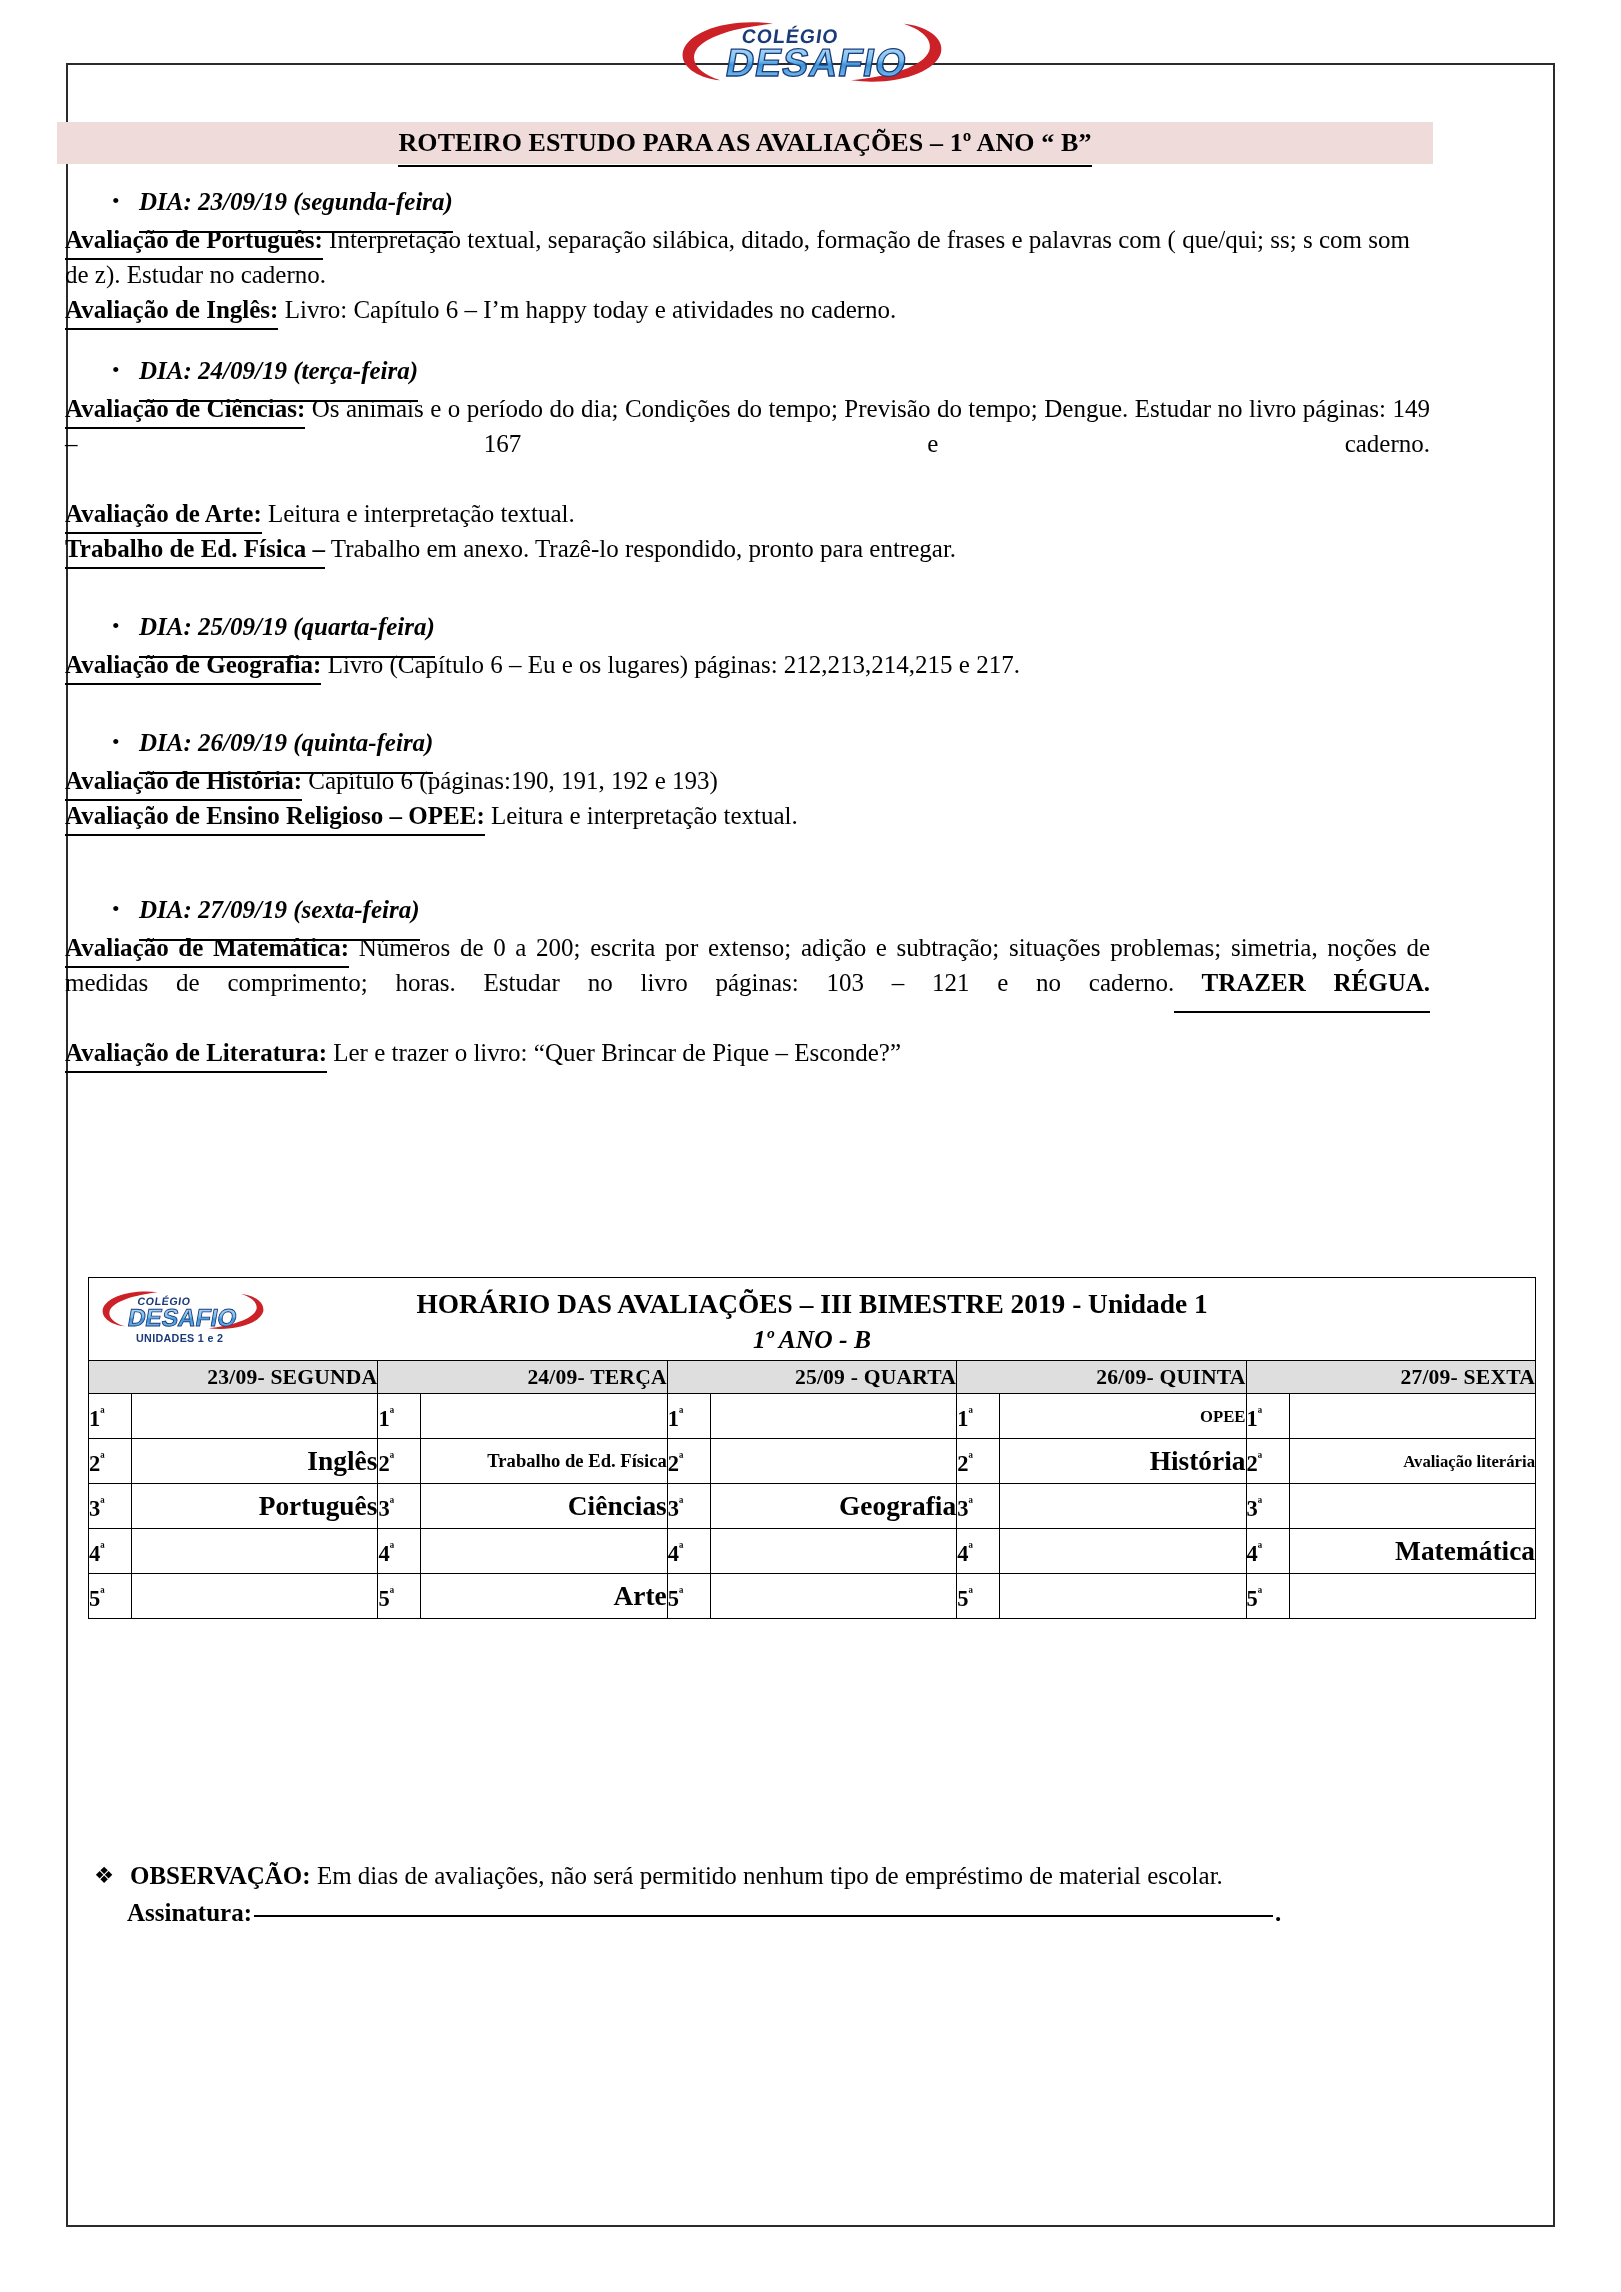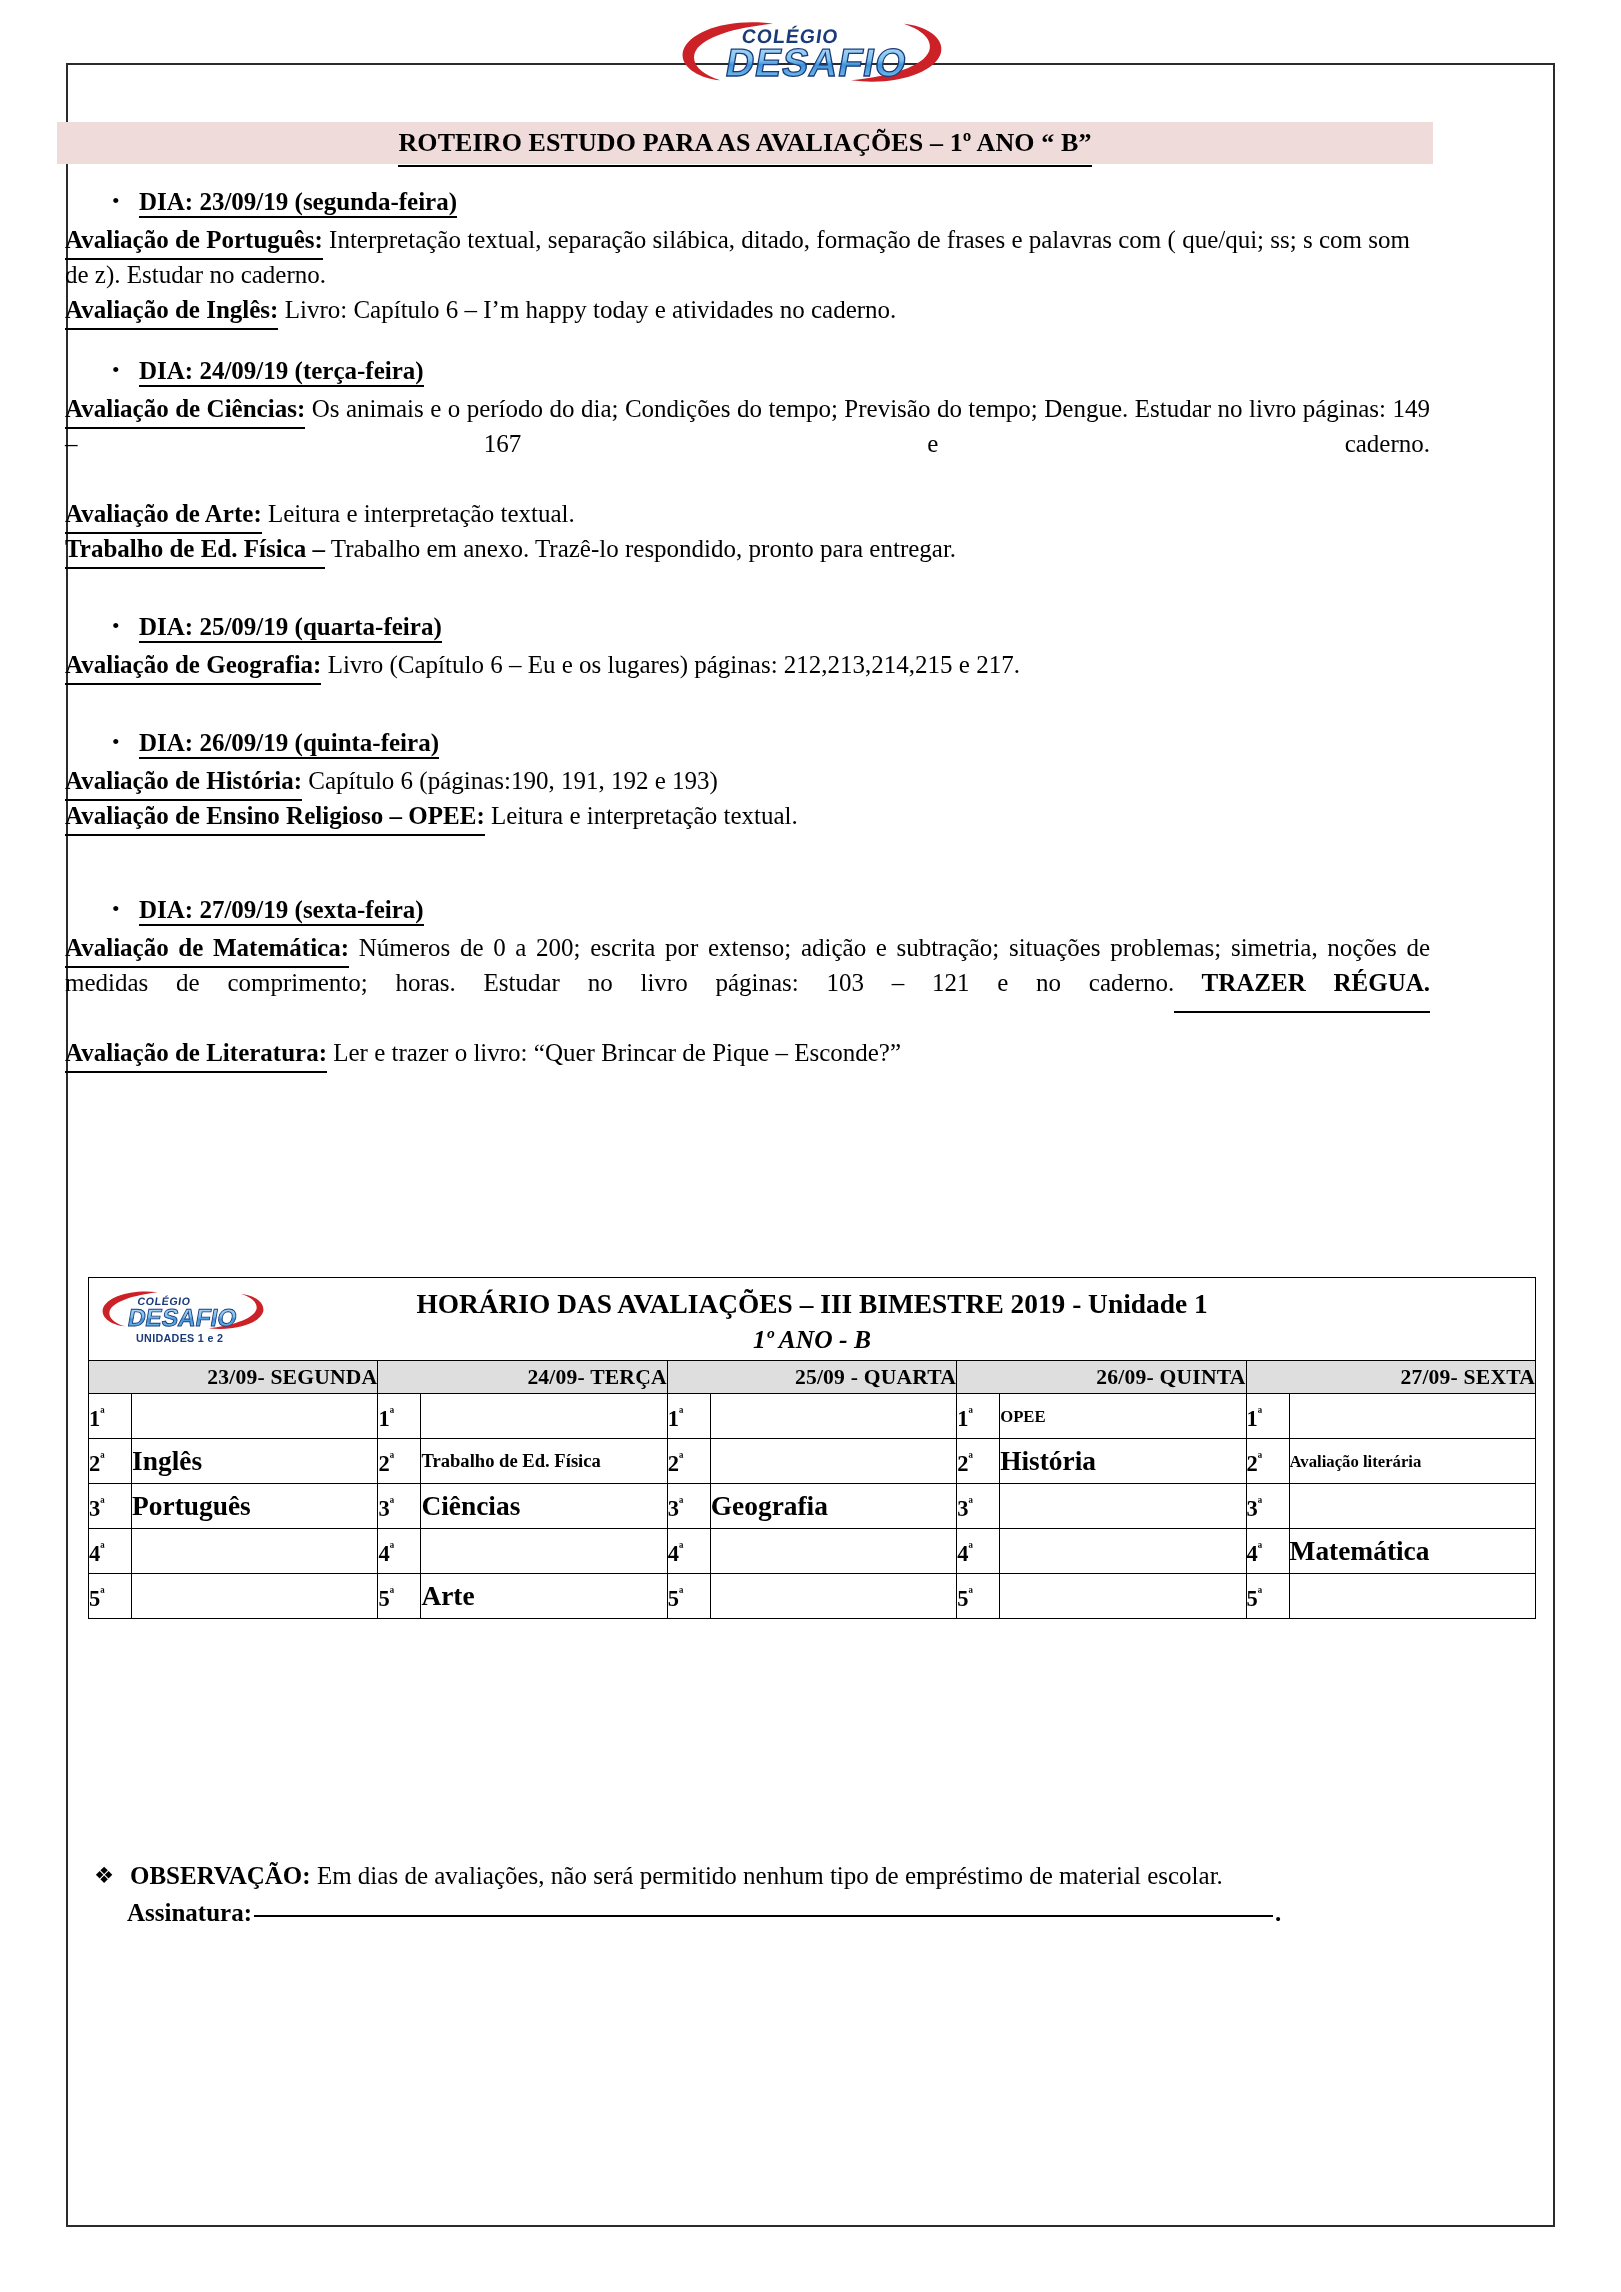--- a/index.html
+++ b/index.html
@@ -83,21 +83,22 @@
   .bullet-line .dot {
     position: absolute;
     left: 47px;
     top: 0;
     font-size: 21.6px;
     line-height: 39px;
   }
   .bullet-line .bu {
     font-weight: bold;
     border-bottom: 2.5px solid #000;
-    padding-bottom: 1px;
+    padding-bottom: 16px;
+    font-style: italic;
   }
 
   p.para {
     margin: 0;
     font-size: 25px;
     line-height: 35px;
     text-align: left;
   }
   p.para.justify { text-align: justify; }
   p.para.justify:after { content: ""; display: inline-block; width: 100%; }
@@ -175,21 +176,21 @@
     text-align: left;
     padding-left: 5.9px;
     font-weight: bold;
     font-size: 22.5px;
     vertical-align: top;
     line-height: 25.5px;
     height: 44px;
   }
   td.per sup { font-size: 14.7px; }
   td.subj {
-    text-align: left;
+    text-align: right;
     font-weight: bold;
     font-size: 27.4px;
     height: 44px;
     line-height: 31px;
   }
   td.subj.sm { font-size: 18.6px; line-height: 23.5px; }
   td.subj.xs { font-size: 16.7px; }
 
   
   #observation {

